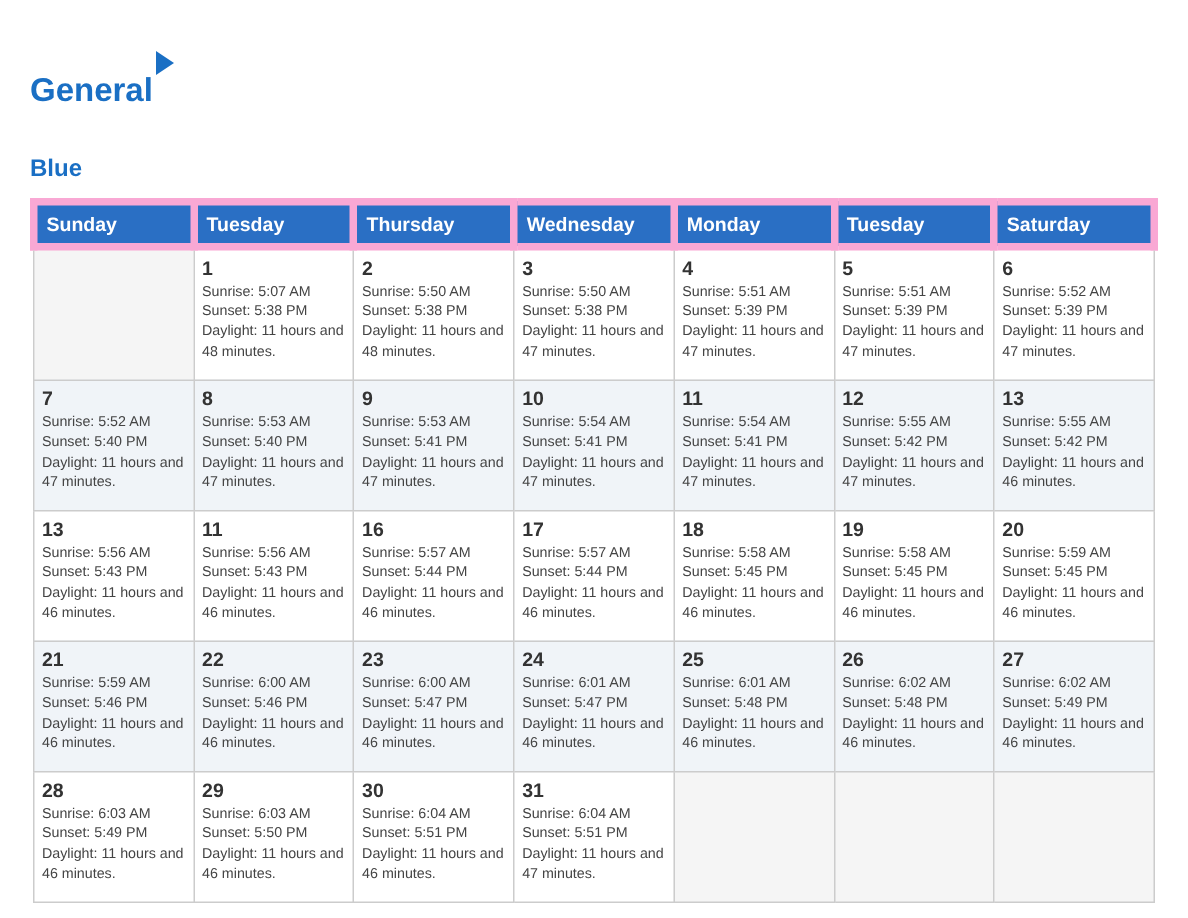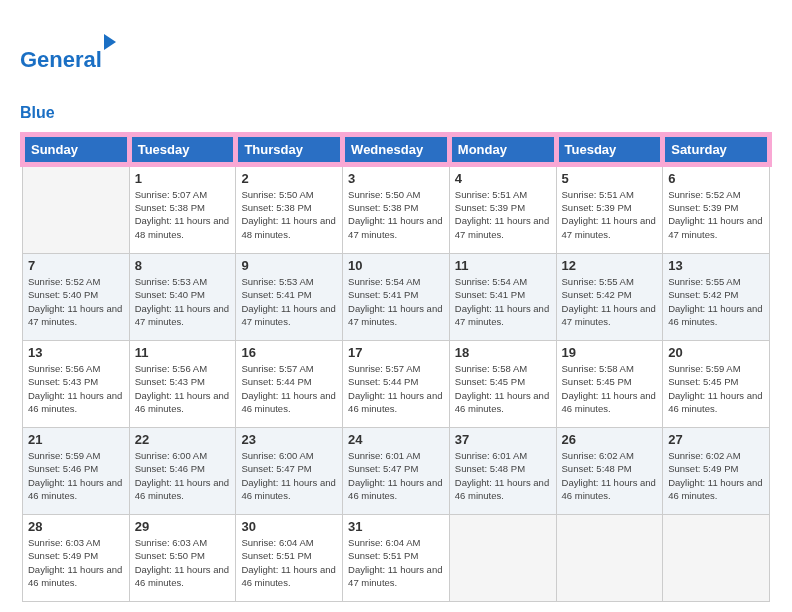--- a/index.html
+++ b/index.html
@@ -283,21 +283,21 @@
 Sunset: 5:47 PM
 Daylight: 11 hours and 46 minutes.</div>
           </td>
           <td>
             <span class="day-number">24</span>
             <div class="day-info" style="white-space: pre-line;">Sunrise: 6:01 AM
 Sunset: 5:47 PM
 Daylight: 11 hours and 46 minutes.</div>
           </td>
           <td>
-            <span class="day-number">37</span>
+            <span class="day-number">25</span>
             <div class="day-info" style="white-space: pre-line;">Sunrise: 6:01 AM
 Sunset: 5:48 PM
 Daylight: 11 hours and 46 minutes.</div>
           </td>
           <td>
             <span class="day-number">26</span>
             <div class="day-info" style="white-space: pre-line;">Sunrise: 6:02 AM
 Sunset: 5:48 PM
 Daylight: 11 hours and 46 minutes.</div>
           </td>

